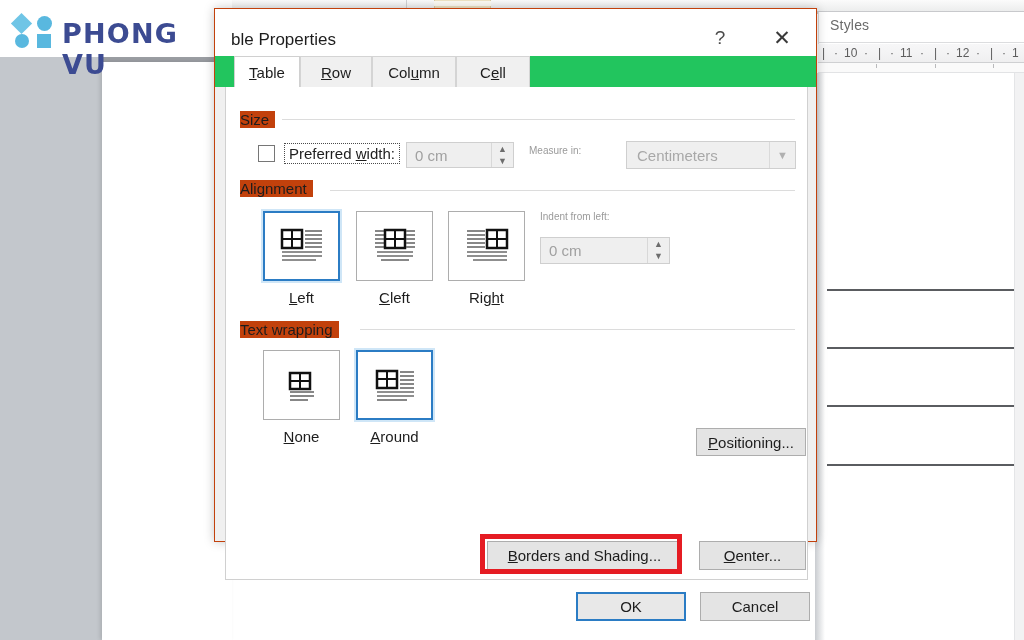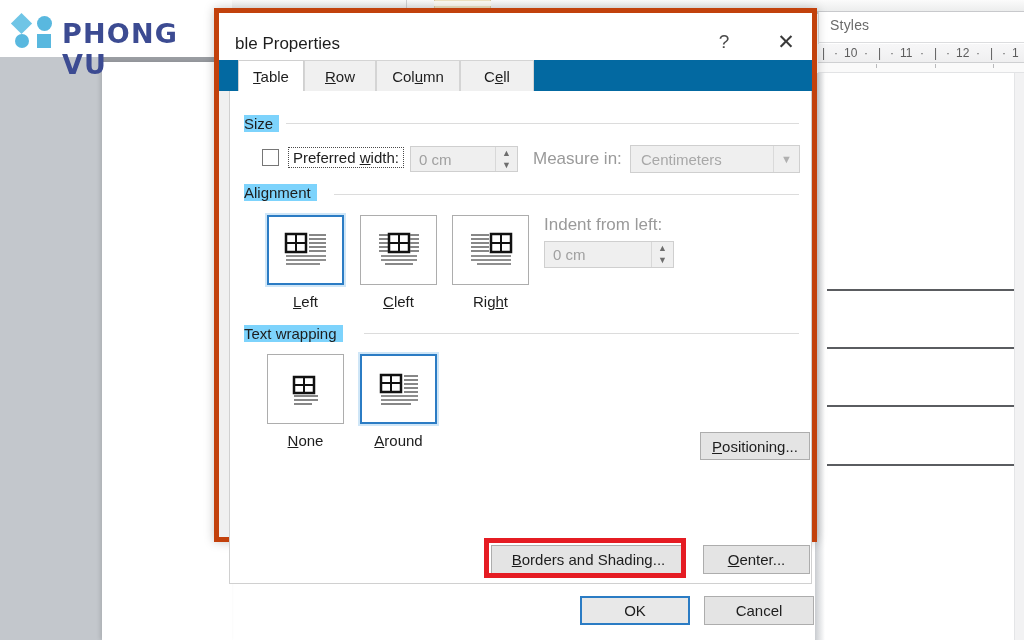--- a/index.html
+++ b/index.html
@@ -121,21 +121,21 @@
   .logo-text {
     position: absolute; left: 62px; top: 18px;
     font-size: 27px; font-weight: bold; color: #3c4b92;
     letter-spacing: 1.2px; font-family: "DejaVu Sans", sans-serif;
   }
 
   
   .dialog {
     position: absolute; left: 214px; top: 8px; width: 603px; height: 534px;
     background: #f0f0f0;
-    border: 5px solid #c2410c;
+    border: 1px solid #c2410c;
     box-shadow: 0 0 10px rgba(0,0,0,.22);
   }
   .dlg-titlebar {
     position: absolute; left: 0; top: 0; width: 100%; height: 47px;
     background: #ffffff;
   }
   .dlg-title {
     position: absolute; left: 16px; top: 21px;
     font-size: 17px; color: #1d1d1d; font-family: "Liberation Sans", sans-serif;
   }
@@ -144,40 +144,40 @@
     font-size: 19px; color: #4a4a4a; text-align: center; line-height: 30px; cursor: default;
   }
   .dlg-close {
     position: absolute; left: 547px; top: 14px; width: 40px; height: 30px;
     font-size: 21px; color: #3a3a3a; text-align: center; line-height: 30px; cursor: default;
   }
 
   
   .dlg-tabs {
     position: absolute; left: 0; top: 47px; width: 100%; height: 31px;
-    background: #0369a1;
+    background: #22c55e;
   }
   .tab {
     position: absolute; top: 0; height: 31px;
     border: 1px solid #d4d4d4; border-bottom: none;
     background: #f0f0f0;
     font-size: 15px; color: #1d1d1d;
     display: flex; align-items: center; justify-content: center;
     cursor: default;
   }
   .tab.active { background: #ffffff; border-color: #d0d0d0; }
   .tab u { text-decoration: underline; }
 
   .dlg-body {
     position: absolute; left: 10px; top: 78px; width: 583px; height: 493px;
     background: #ffffff; border: 1px solid #d0d0d0; border-top: none;
   }
 
   .grp-label {
-    position: absolute; font-size: 15px; color: #1d1d1d; background: #7dd3fc;
+    position: absolute; font-size: 15px; color: #1d1d1d; background: #c2410c;
     padding-right: 6px;
   }
   .grp-rule {
     position: absolute; height: 1px; background: #dcdcdc;
   }
 
   .chk {
     position: absolute; width: 17px; height: 17px;
     border: 1px solid #767676; background: #ffffff; cursor: default;
   }
@@ -197,21 +197,21 @@
   .spin .btns {
     width: 22px; height: 100%; border-left: 1px solid #d8d8d8;
     display: flex; flex-direction: column; background: #efefef;
   }
   .spin .btns div {
     flex: 1; display: flex; align-items: center; justify-content: center;
     font-size: 9px; color: #6d6d6d; line-height: 1;
   }
 
   .dim-label {
-    position: absolute; font-size: 17px; color: #9a9a9a; white-space: nowrap;
+    position: absolute; font-size: 10px; color: #9a9a9a; white-space: nowrap;
   }
   .combo {
     position: absolute; background: #efefef; border: 1px solid #cfcfcf;
     display: flex; align-items: center;
   }
   .combo .val { flex: 1; padding-left: 10px; font-size: 15px; color: #a8a8a8; }
   .combo .arw {
     width: 26px; height: 100%; border-left: 1px solid #dadada;
     display: flex; align-items: center; justify-content: center;
     font-size: 11px; color: #b0b0b0;

